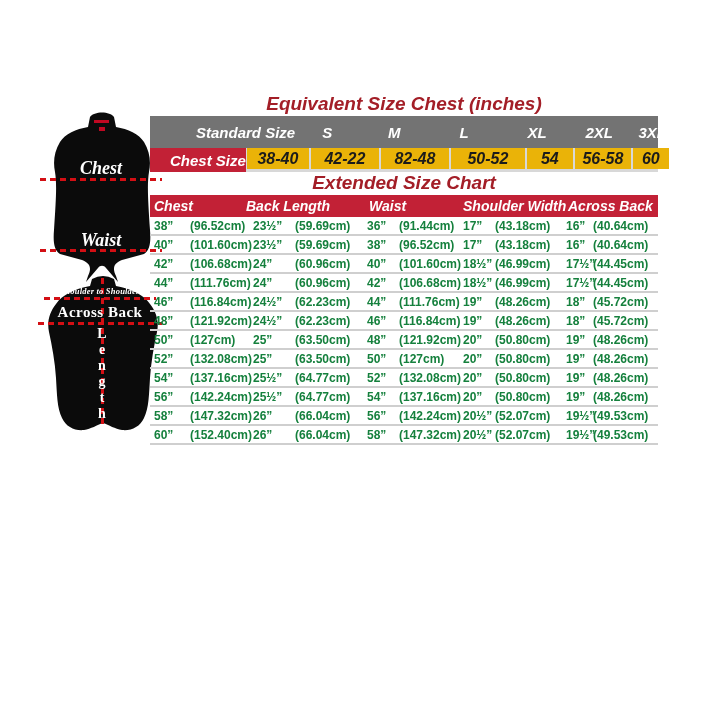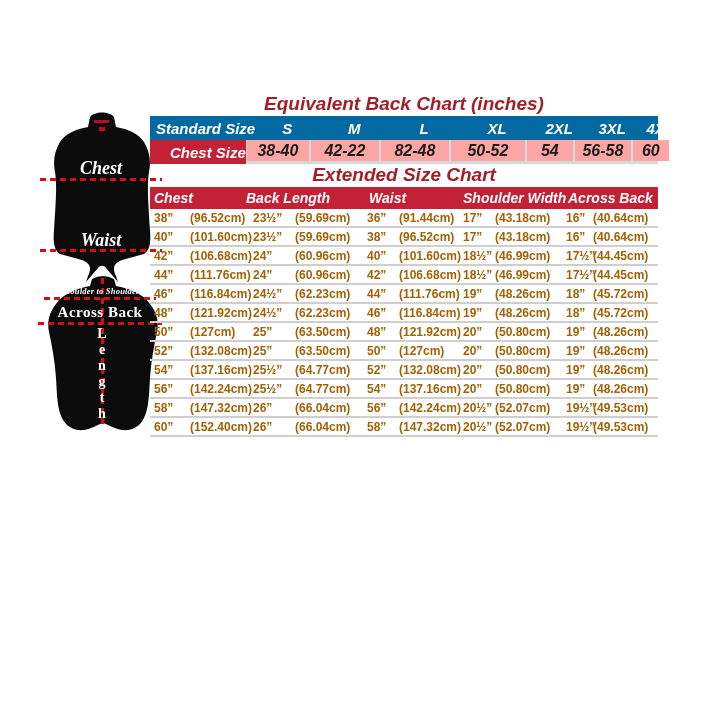--- a/index.html
+++ b/index.html
@@ -7,46 +7,46 @@
        font-family:"Liberation Sans",sans-serif;}
 
   
   .charts{position:absolute;left:150px;top:93px;width:508px;}
   .chart-title{color:#A31E27;font-size:19px;font-weight:bold;font-style:italic;
                text-align:center;line-height:21px;white-space:nowrap;}
 
   
   .eq-table{margin-top:2px;}
   .eq-row{display:flex;}
-  .eq-head{background:#0369a1;height:24px;align-items:center;}
+  .eq-head{background:#737373;height:32px;align-items:center;padding-left:40px;}
   .eq-label{flex:0 0 84px;color:#fff;font-weight:bold;font-style:italic;
             font-size:15px;padding-left:6px;box-sizing:border-box;white-space:nowrap;}
   .eq-size{color:#fff;font-weight:bold;font-style:italic;font-size:15px;
            text-align:center;flex-shrink:0;}
   .c2{width:64px}.c3{width:70px}.c4{width:70px}.c5{width:76px}
   .c6{width:48px}.c7{width:58px}.c8{width:38px}
   .eq-vals{background:#D8D8D8;height:24px;}
   .eq-vals .eq-label{background:#C22136;display:flex;align-items:center;height:24px;padding-left:20px;}
-  .eq-val{background:#fca5a5;height:21px;margin:0 1px 3px 1px;display:flex;
+  .eq-val{background:#eab308;height:21px;margin:0 1px 3px 1px;display:flex;
           align-items:center;justify-content:center;font-weight:bold;
           font-style:italic;font-size:16px;color:#1b1b1b;flex-shrink:0;}
   .v2{width:62px}.v3{width:68px}.v4{width:68px}.v5{width:74px}
   .v6{width:46px}.v7{width:56px}.v8{width:36px}
 
   
   .ext-title{margin-top:0;}
   .ext-table{margin-top:2px;}
   .ext-head{display:flex;background:#C22136;height:22px;align-items:center;
             color:#fff;font-weight:bold;font-style:italic;font-size:14px;}
   .hc1{width:96px;padding-left:4px}.hc2{width:113px}.hc3{width:98px;padding-left:10px}
   .hc4{width:101px;padding-left:6px}.hc5{width:96px;padding-left:10px}
   .ext-head span{box-sizing:border-box;flex-shrink:0;white-space:nowrap;}
   .ext-row{display:flex;height:19px;align-items:center;
            border-bottom:2px solid #CFCFCF;font-weight:bold;font-size:12px;
-           color:#a16207;box-sizing:border-box;}
+           color:#15803d;box-sizing:border-box;}
   .ext-cell{display:flex;box-sizing:border-box;flex-shrink:0;white-space:nowrap;}
   .cc1{width:96px;padding-left:4px}.cc2{width:113px;padding-left:7px}
   .cc3{width:98px;padding-left:8px}.cc4{width:101px;padding-left:6px}
   .cc5{width:96px;padding-left:8px}
   .in{display:inline-block;flex-shrink:0;}
   .cc1 .in{width:36px}.cc2 .in{width:42px}.cc3 .in{width:32px}
   .cc4 .in{width:32px}.cc5 .in{width:27px}
 
   
   .vest{position:absolute;}
@@ -105,21 +105,21 @@
       <div class="">e</div>
       <div class="">n</div>
       <div class="">g</div>
       <div class="">t</div>
       <div class="">h</div>
     </div>
 </div>
 
 <div class="charts">
 
-  <div class="chart-title">Equivalent Back Chart (inches)</div>
+  <div class="chart-title">Equivalent Size Chest (inches)</div>
 
   <div class="eq-table">
     <div class="eq-row eq-head">
       <div class="eq-label">Standard Size</div>
 
     <div class="eq-size c2">S</div>
         <div class="eq-size c3">M</div>
         <div class="eq-size c4">L</div>
         <div class="eq-size c5">XL</div>
         <div class="eq-size c6">2XL</div>

